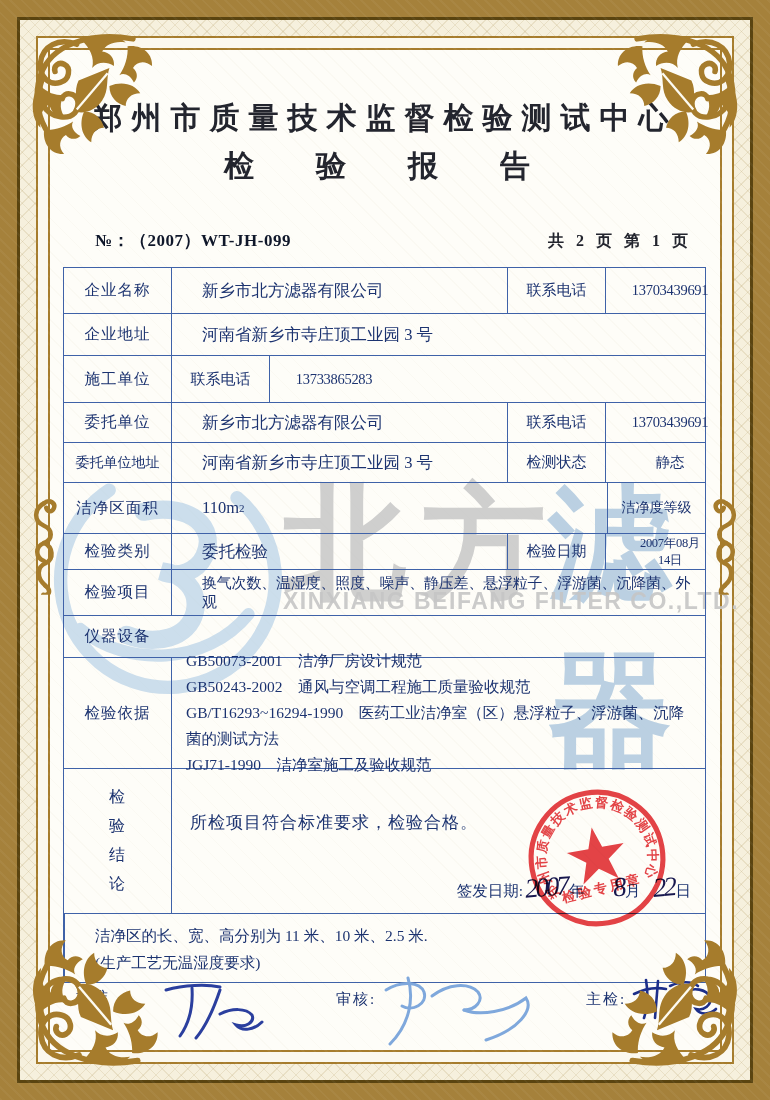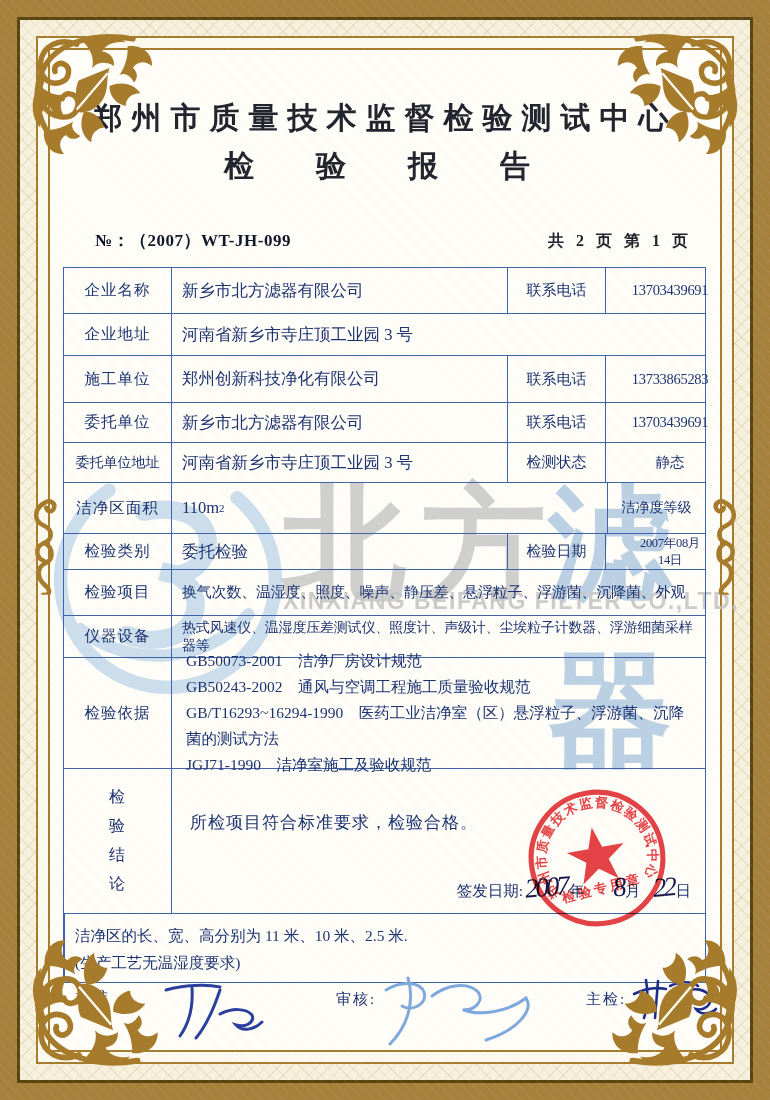--- a/index.html
+++ b/index.html
@@ -43,21 +43,21 @@
   .wm-en{left:283px;top:588px;font-family:"Liberation Sans","DejaVu Sans",sans-serif;
         font-size:23px;font-weight:700;color:#c6c6c6;letter-spacing:1.5px;opacity:.9;white-space:nowrap;}
 
   
   .tbl{position:absolute;left:63px;top:267px;width:643px;height:716px;z-index:2;
         border:1.6px solid #3f62a8;box-sizing:border-box;color:#1c3370;}
   .row{display:flex;box-sizing:border-box;border-top:1.6px solid #3f62a8;}
   .row:first-child{border-top:none;}
   .c{box-sizing:border-box;display:flex;align-items:center;}
   .lab{width:107px;justify-content:center;font-size:15.5px;letter-spacing:1px;text-align:left;}
-  .val{flex:1;border-left:1.6px solid #3f62a8;padding-left:10px;font-size:16.5px;}
+  .val{flex:1;border-left:1.6px solid #3f62a8;padding-left:30px;font-size:16.5px;}
   .lab2{width:98px;border-left:1.6px solid #3f62a8;justify-content:center;font-size:15px;}
   .val2{width:100px;border-left:1.6px solid #3f62a8;justify-content:center;font-size:14.5px;text-align:center;letter-spacing:-.3px;padding-left:29px;}
   .h45{height:45px}.h42{height:42px}.h47{height:47px}.h40{height:40px}.h51{height:51px}
   .h36{height:36px}.h46{height:46px}.h111{height:111px}.h145{height:145px}.h70{height:70px}
   .small-lab{font-size:14px;letter-spacing:0;}
   .list-val{font-size:15px;letter-spacing:-.2px;padding-right:4px;}
   .basis{flex-direction:column;align-items:flex-start;justify-content:center;padding:6px 10px 6px 14px;font-size:15.5px;line-height:26px;}
   .vert-lab{flex-direction:column;justify-content:space-around;padding:14px 0;font-size:16px;}
   .concl{position:relative;display:block;padding:0;}
   .concl-text{position:absolute;left:18px;top:42px;font-size:17px;letter-spacing:1px;}
@@ -172,21 +172,20 @@
       <div class="c val">新乡市北方滤器有限公司</div>
       <div class="c lab2">联系电话</div>
       <div class="c val2">13703439691</div>
     </div>
     <div class="row h42">
       <div class="c lab">企业地址</div>
       <div class="c val">河南省新乡市寺庄顶工业园 3 号</div>
     </div>
     <div class="row h47">
       <div class="c lab">施工单位</div>
-      <div class="c val">郑州创新科技净化有限公司</div>
       <div class="c lab2">联系电话</div>
       <div class="c val2">13733865283</div>
     </div>
     <div class="row h40">
       <div class="c lab">委托单位</div>
       <div class="c val">新乡市北方滤器有限公司</div>
       <div class="c lab2">联系电话</div>
       <div class="c val2">13703439691</div>
     </div>
     <div class="row h40">
@@ -208,21 +207,20 @@
       <div class="c val">委托检验</div>
       <div class="c lab2">检验日期</div>
       <div class="c val2" style="font-size:12.5px">2007年08月14日</div>
     </div>
     <div class="row h46">
       <div class="c lab">检验项目</div>
       <div class="c val list-val">换气次数、温湿度、照度、噪声、静压差、悬浮粒子、浮游菌、沉降菌、外观</div>
     </div>
     <div class="row h42">
       <div class="c lab">仪器设备</div>
-      <div class="c val list-val" style="font-size:14px">热式风速仪、温湿度压差测试仪、照度计、声级计、尘埃粒子计数器、浮游细菌采样器等</div>
     </div>
     <div class="row h111">
       <div class="c lab">检验依据</div>
       <div class="c val basis">
         <span>GB50073-2001　洁净厂房设计规范</span>
         <span>GB50243-2002　通风与空调工程施工质量验收规范</span>
         <span>GB/T16293~16294-1990　医药工业洁净室（区）悬浮粒子、浮游菌、沉降菌的测试方法</span>
         <span>JGJ71-1990　洁净室施工及验收规范</span>
       </div>
     </div>

